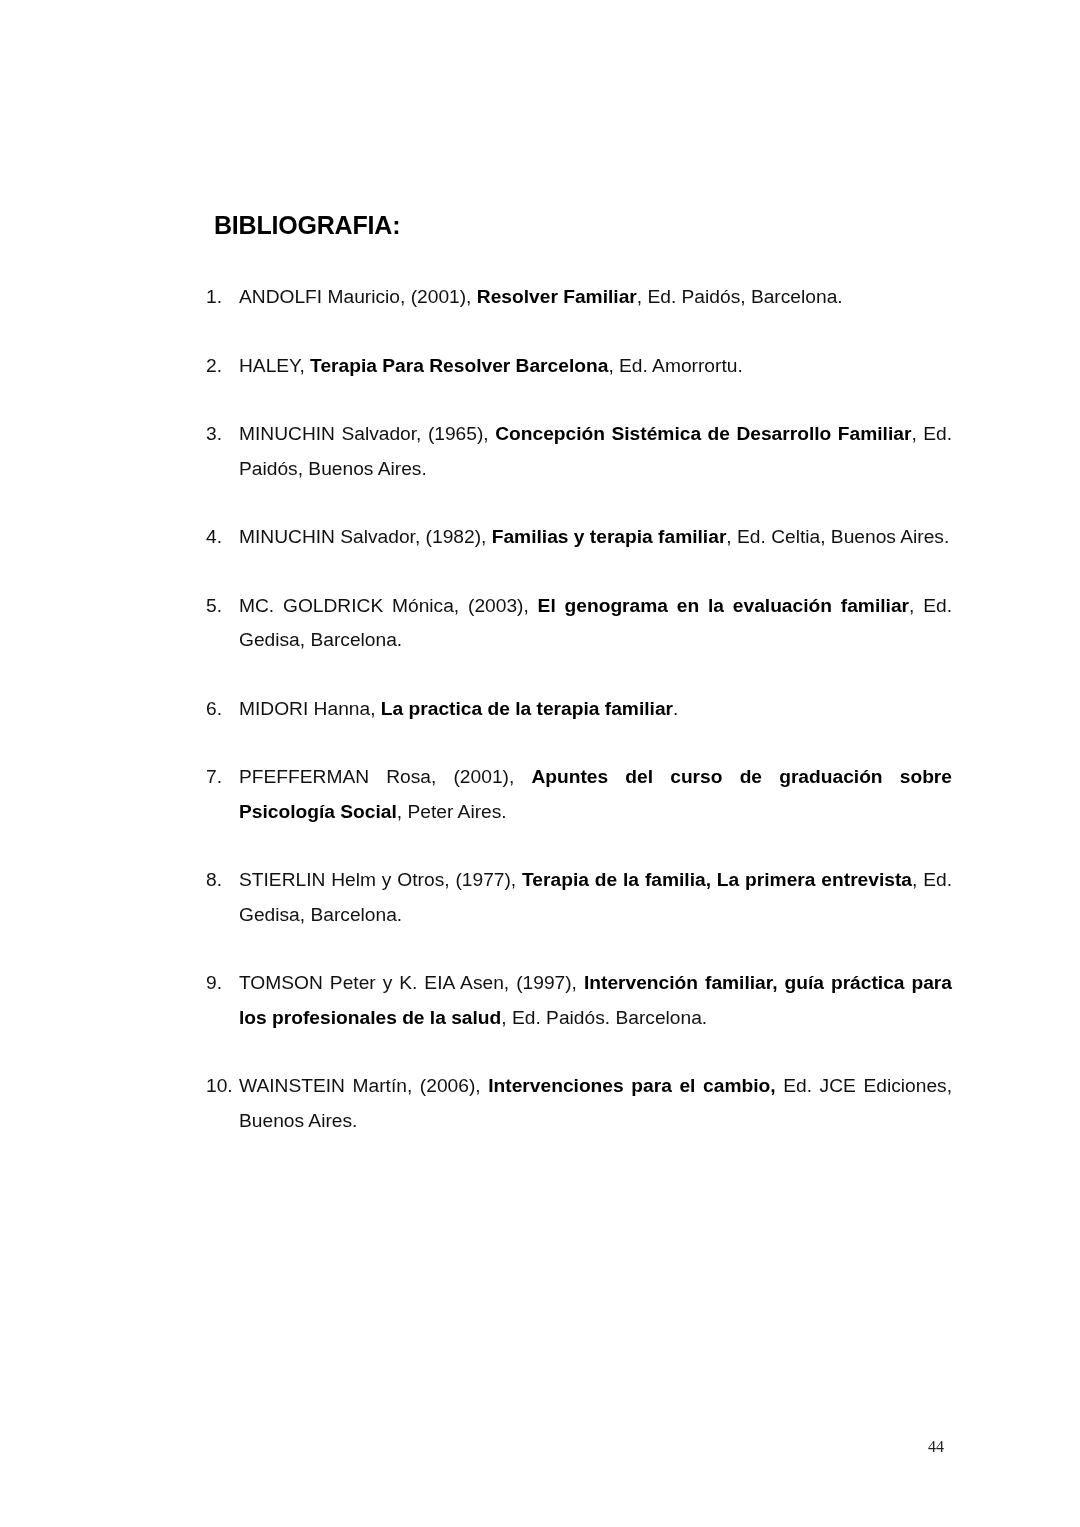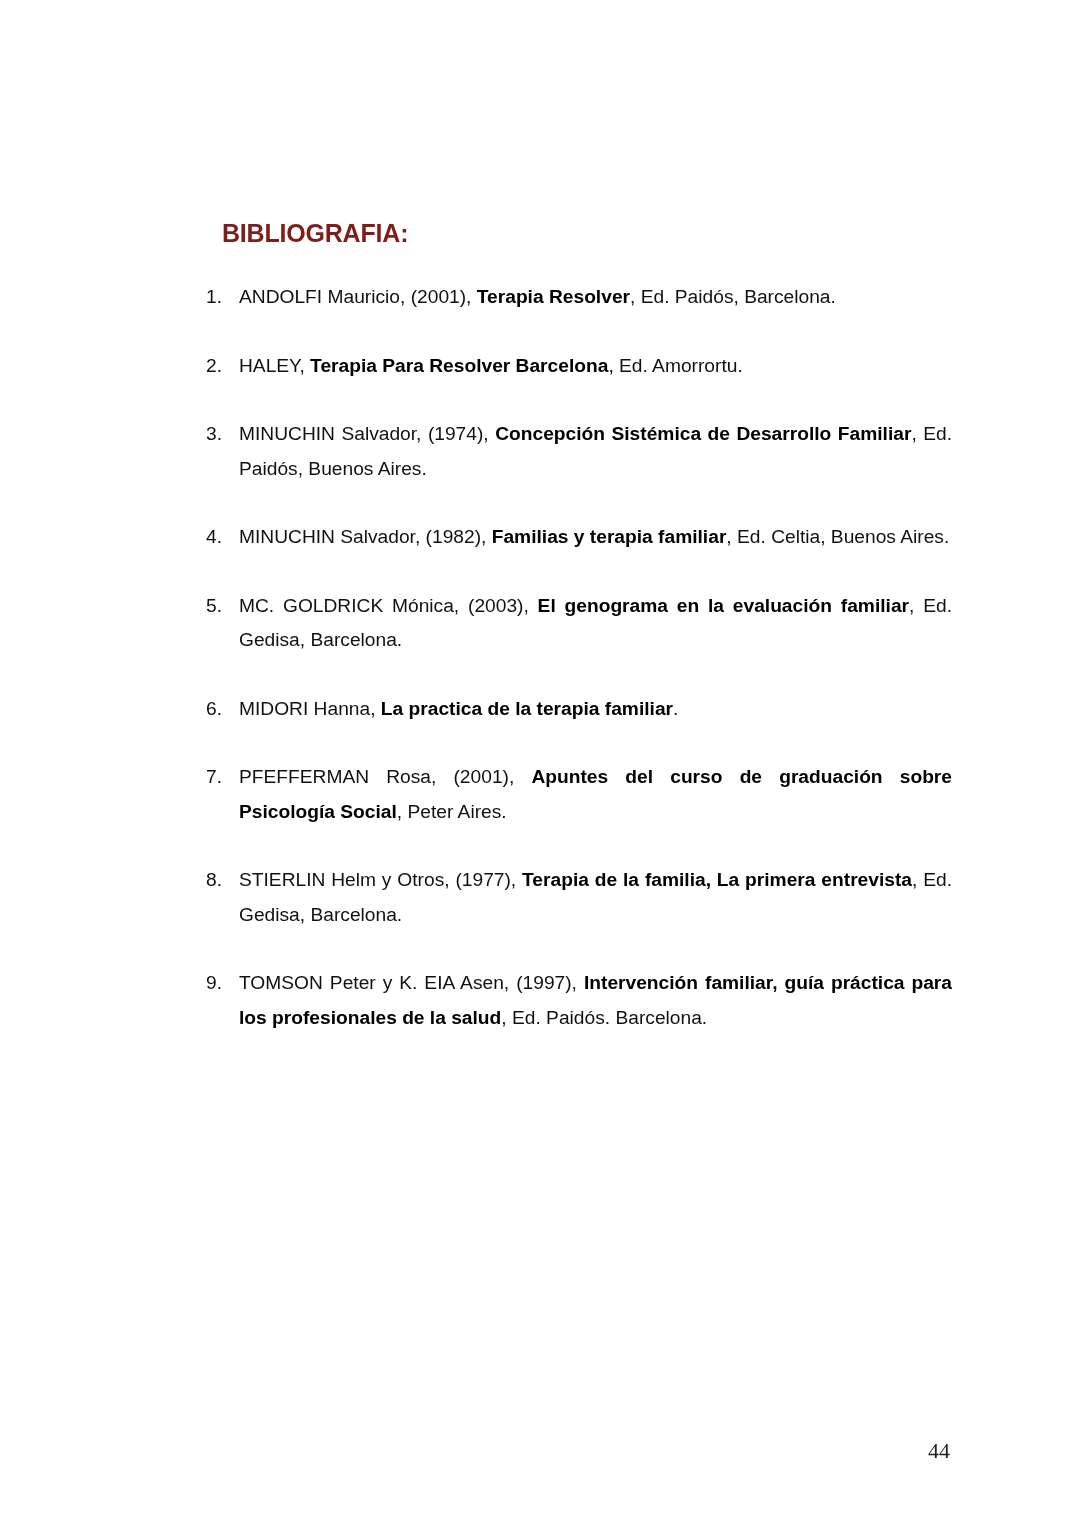--- a/index.html
+++ b/index.html
@@ -1,65 +1,68 @@
 <!DOCTYPE html>
 <html><head>
 <meta charset="utf-8">
 <style>
   html, body { margin: 0; padding: 0; background: #ffffff; }
   body { width: 1080px; height: 1527px; position: relative; overflow: hidden; }
   .page { position: absolute; left: 0; top: 0; width: 1080px; height: 1527px; background: #ffffff; }
   .heading {
     position: absolute; left: 206px; top: 203px;
     font-family: "Liberation Sans", sans-serif; font-weight: bold;
-    font-size: 25px; color: #7f1d1d; letter-spacing: -0.2px; margin: 16px; text-align: right;
+    font-size: 25px; color: #000000; letter-spacing: -0.2px; margin: 8px; text-align: right;
   }
   .biblio {
     position: absolute; left: 206px; top: 280px; width: 746px;
     font-family: "Liberation Sans", sans-serif; font-size: 19.2px; color: #111;
     list-style: none; margin: 0; padding: 0;
   }
   .entry { position: relative; padding-left: 33px; line-height: 34.5px; text-align: justify; }
   .entry .num { position: absolute; left: 0; top: 0; }
   .entry b { font-weight: bold; color: #000; } 
   .page-number {
     position: absolute; left: 928px; top: 1438px;
-    font-family: "Liberation Serif", serif; font-size: 22px; color: #222;
+    font-family: "Liberation Serif", serif; font-size: 16px; color: #222;
   }
 </style>
 </head>
 <body>
 
 <div class="page">
   <h1 class="heading">BIBLIOGRAFIA:</h1>
 
   <ol class="biblio">
     <li class="entry" style="margin-bottom:34px">
-      <span class="num">1.</span><span>ANDOLFI Mauricio, (2001), </span><b>Terapia Resolver</b><span>, Ed. Paidós, Barcelona.</span>
+      <span class="num">1.</span><span>ANDOLFI Mauricio, (2001), </span><b>Resolver Familiar</b><span>, Ed. Paidós, Barcelona.</span>
     </li>
     <li class="entry" style="margin-bottom:34px">
       <span class="num">2.</span><span>HALEY, </span><b>Terapia Para Resolver Barcelona</b><span>, Ed. Amorrortu.</span>
     </li>
     <li class="entry" style="margin-bottom:34px">
-      <span class="num">3.</span><span>MINUCHIN Salvador, (1974), </span><b>Concepción Sistémica de Desarrollo Familiar</b><span>, Ed. Paidós, Buenos Aires.</span>
+      <span class="num">3.</span><span>MINUCHIN Salvador, (1965), </span><b>Concepción Sistémica de Desarrollo Familiar</b><span>, Ed. Paidós, Buenos Aires.</span>
     </li>
     <li class="entry" style="margin-bottom:34px">
       <span class="num">4.</span><span>MINUCHIN Salvador, (1982), </span><b>Familias y terapia familiar</b><span>, Ed. Celtia, Buenos Aires.</span>
     </li>
     <li class="entry" style="margin-bottom:34px">
       <span class="num">5.</span><span>MC. GOLDRICK Mónica, (2003), </span><b>El genograma en la evaluación familiar</b><span>, Ed. Gedisa, Barcelona.</span>
     </li>
     <li class="entry" style="margin-bottom:34px">
       <span class="num">6.</span><span>MIDORI Hanna, </span><b>La practica de la terapia familiar</b><span>.</span>
     </li>
     <li class="entry" style="margin-bottom:34px">
       <span class="num">7.</span><span>PFEFFERMAN Rosa, (2001), </span><b>Apuntes del curso de graduación sobre Psicología Social</b><span>, Peter Aires.</span>
     </li>
     <li class="entry" style="margin-bottom:34px">
       <span class="num">8.</span><span>STIERLIN Helm y Otros, (1977), </span><b>Terapia de la familia, La primera entrevista</b><span>, Ed.  Gedisa, Barcelona.</span>
     </li>
     <li class="entry" style="margin-bottom:34px">
       <span class="num">9.</span><span>TOMSON Peter y K. EIA Asen, (1997), </span><b>Intervención familiar, guía práctica para los profesionales de la salud</b><span>, Ed. Paidós. Barcelona.</span>
     </li>
+    <li class="entry">
+      <span class="num">10.</span><span>WAINSTEIN Martín, (2006), </span><b>Intervenciones para el cambio,</b><span> Ed. JCE Ediciones, Buenos Aires.</span>
+    </li>
   </ol>
 
   <div class="page-number">44</div>
 </div>
 
 </body></html>

